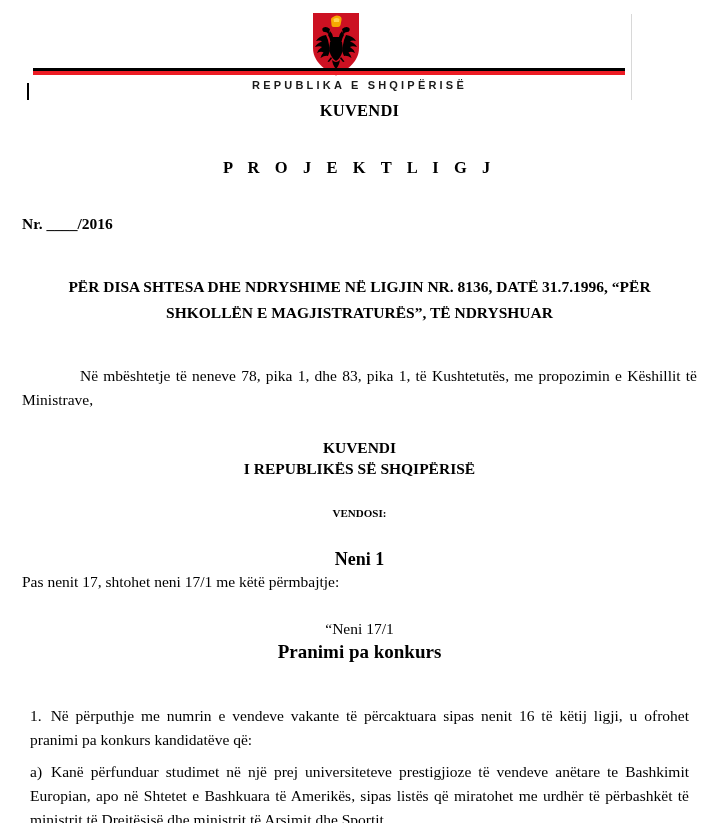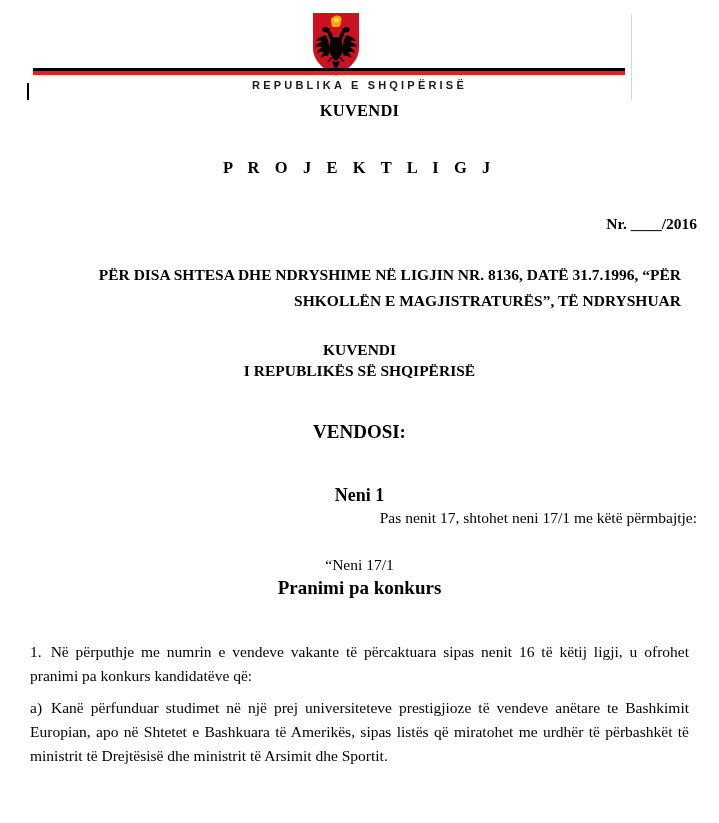--- a/index.html
+++ b/index.html
@@ -105,72 +105,72 @@
   }
   .h-projektligj {
     text-align: center;
     font-weight: bold;
     font-size: 16.5px;
     letter-spacing: 5.6px;
     margin: 8px;
     padding-top: 29px;
   }
   .h-nr {
-    text-align: right;
+    text-align: left;
     font-weight: bold;
     font-size: 15.5px;
     margin: 0;
     padding-top: 29px;
   }
   .h-title {
-    text-align: right;
+    text-align: center;
     font-weight: bold;
     font-size: 15.5px;
     line-height: 26px;
-    margin: 0;
+    margin: 12px;
     padding: 29px 16px 0 16px;
   }
   .p-intro {
     font-size: 15.5px;
     line-height: 24px;
     margin: 0;
     padding-top: 26px;
     text-indent: 58px;
   }
   .h-assembly {
     text-align: center;
     font-weight: bold;
     font-size: 15.5px;
     line-height: 21px;
     margin: 0;
     padding-top: 25px;
   }
   .h-vendosi {
     text-align: center;
     font-weight: bold;
-    font-size: 19px;
-    margin: 12px;
+    font-size: 11px;
+    margin: 0;
     padding-top: 28px;
   }
   .p-law {
     font-size: 15.5px;
     line-height: 24px;
     margin: 0;
     padding-top: 28px;
     text-indent: 58px;
   }
   .h-neni {
     text-align: center;
     font-weight: bold;
     font-size: 18px;
     margin: 0;
     padding-top: 30px;
   }
   .p-neni-sub {
-    text-align: right;
+    text-align: left;
     font-size: 15.5px;
     margin: 0;
     padding-top: 3px;
   }
   .h-neni171 {
     text-align: center;
     font-size: 15.5px;
     margin: 0;
     padding-top: 29px;
   }
@@ -239,20 +239,21 @@
 <div id="doc">
 
   <div class="h-kuvendi">KUVENDI</div>
 
   <div class="h-projektligj">P R O J E K T L I G J</div>
 
   <div class="h-nr">Nr. ____/2016</div>
 
   <div class="h-title">PËR DISA SHTESA DHE NDRYSHIME NË LIGJIN NR. 8136, DATË 31.7.1996, “PËR SHKOLLËN E MAGJISTRATURËS”, TË NDRYSHUAR</div>
 
+  <div class="p-intro just">Në mbështetje të neneve 78, pika 1, dhe 83, pika 1, të Kushtetutës, me propozimin e Këshillit të Ministrave,</div>
 
   <div class="h-assembly">
     <div>KUVENDI</div>
     <div>I REPUBLIKËS SË SHQIPËRISË</div>
   </div>
 
   <div class="h-vendosi">VENDOSI:</div>
 
 
   <div class="h-neni">Neni 1</div>

